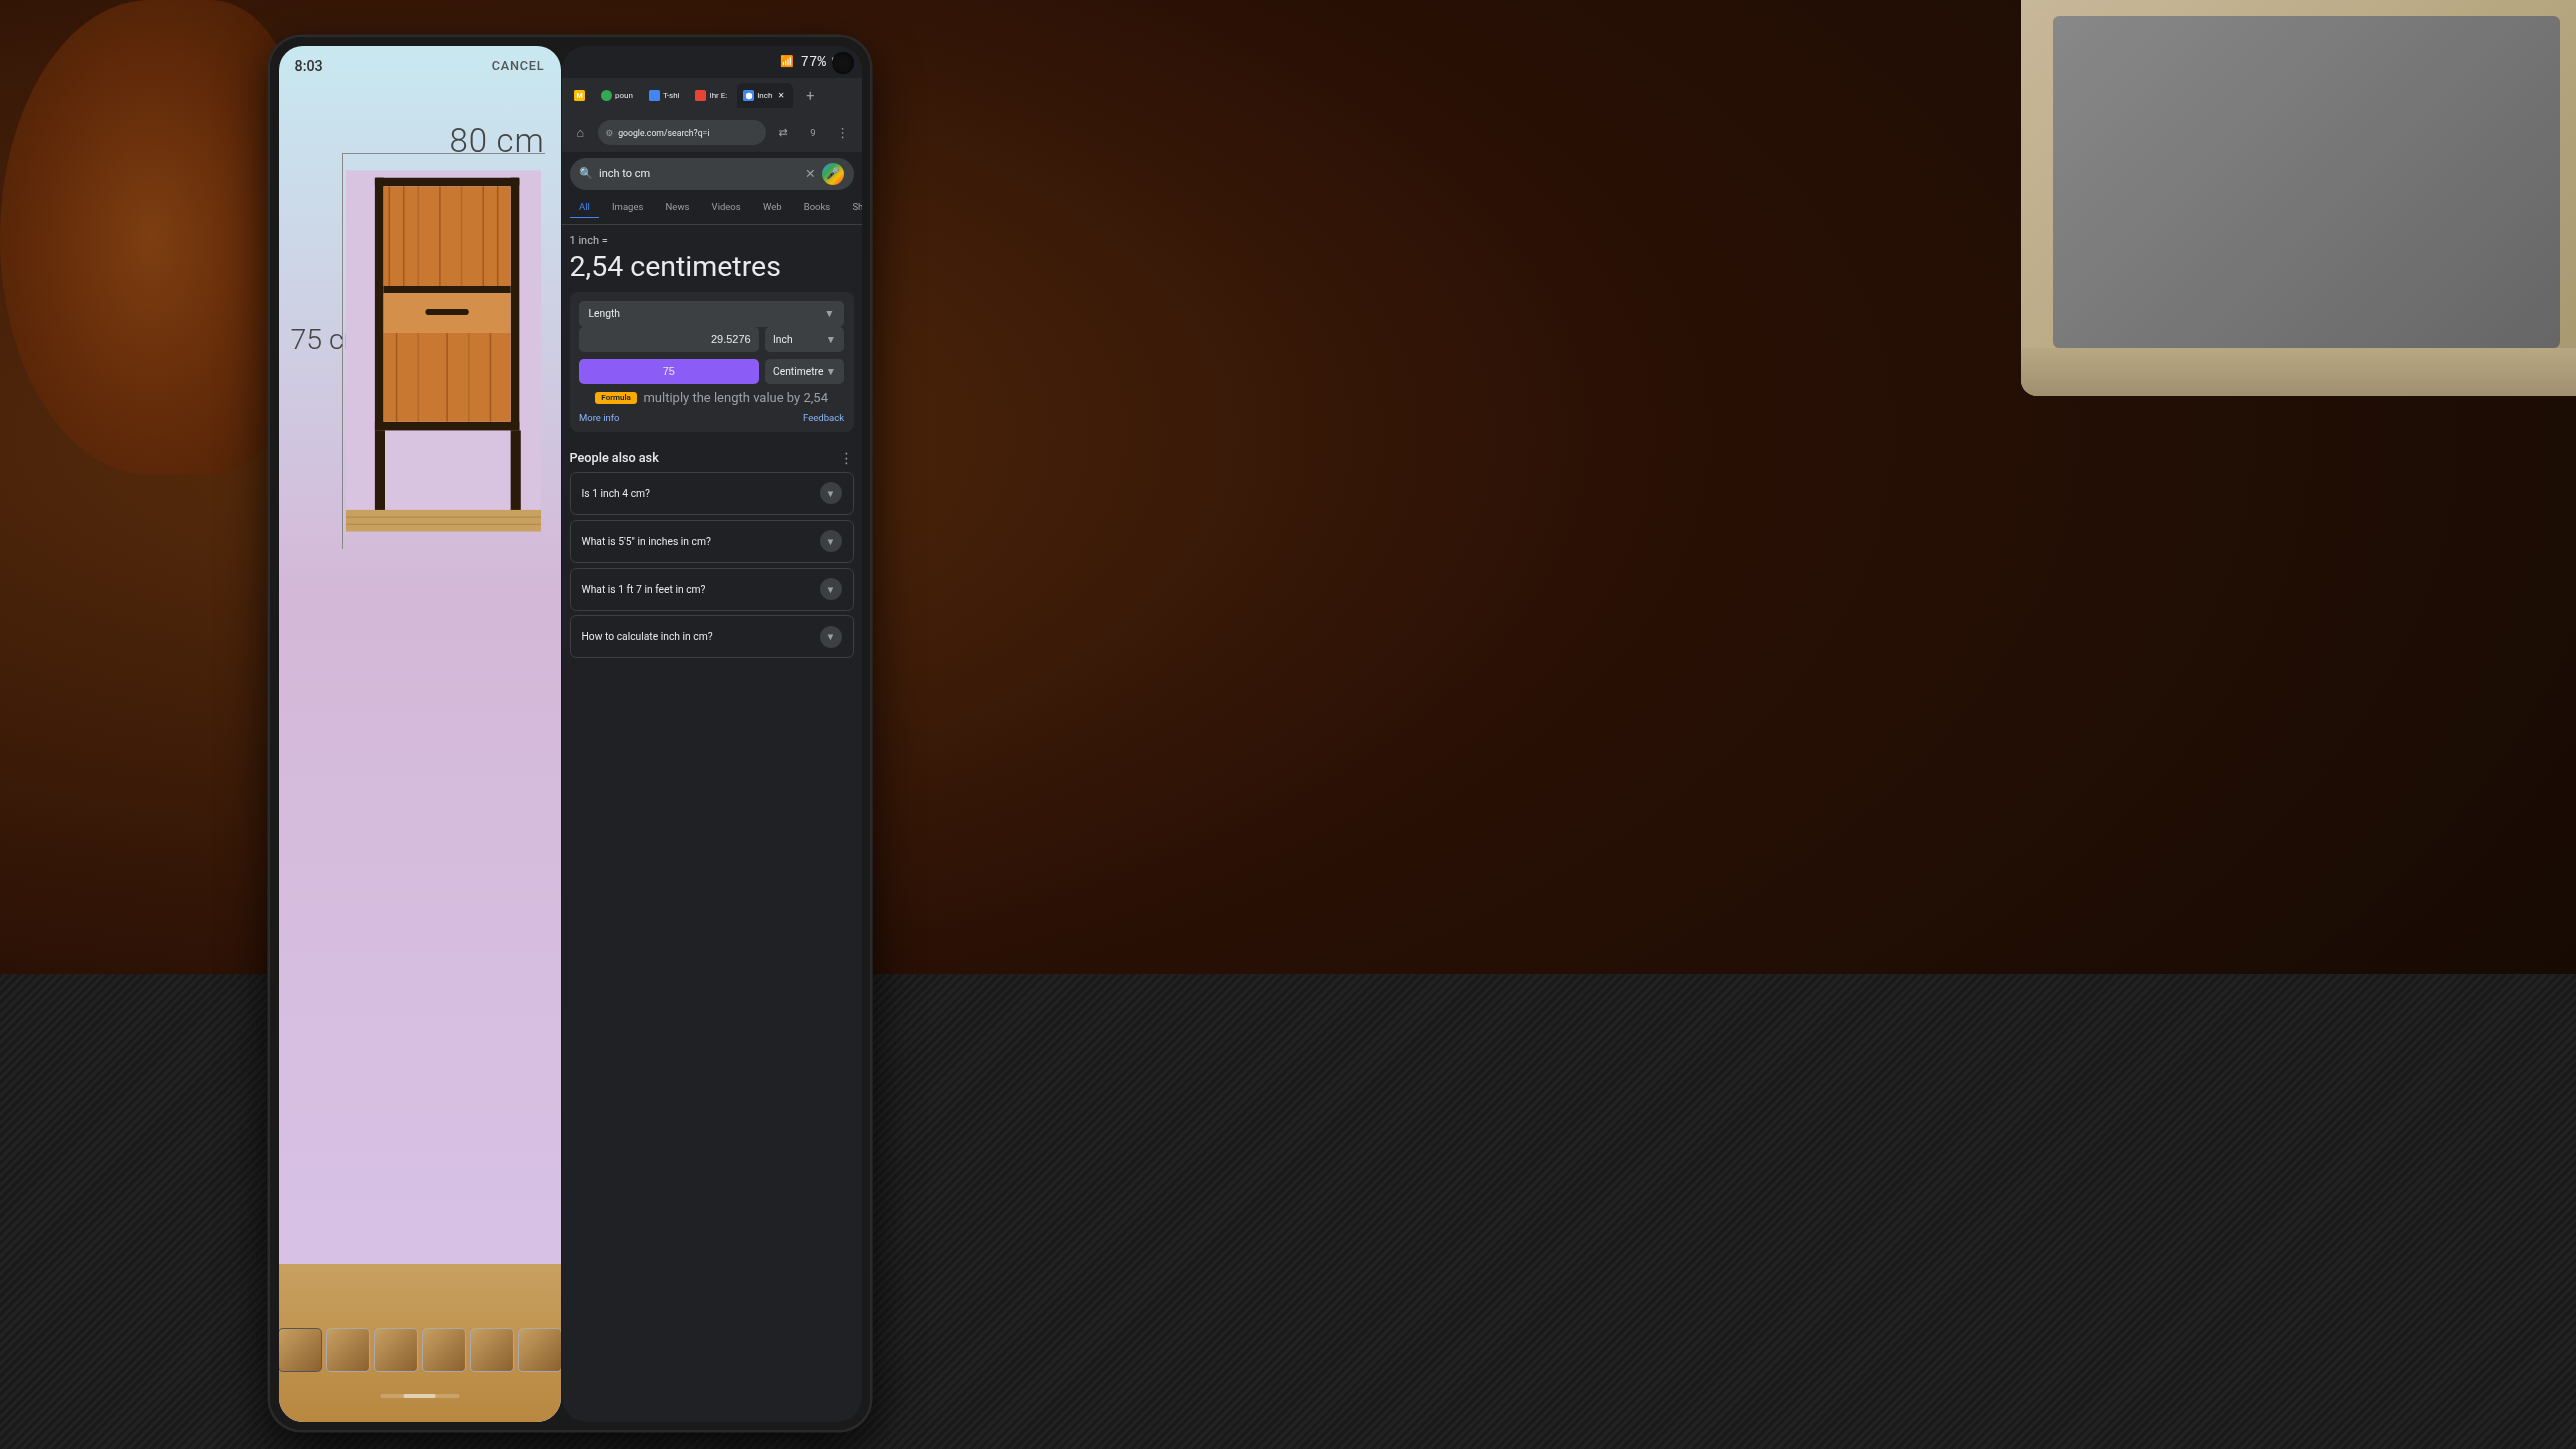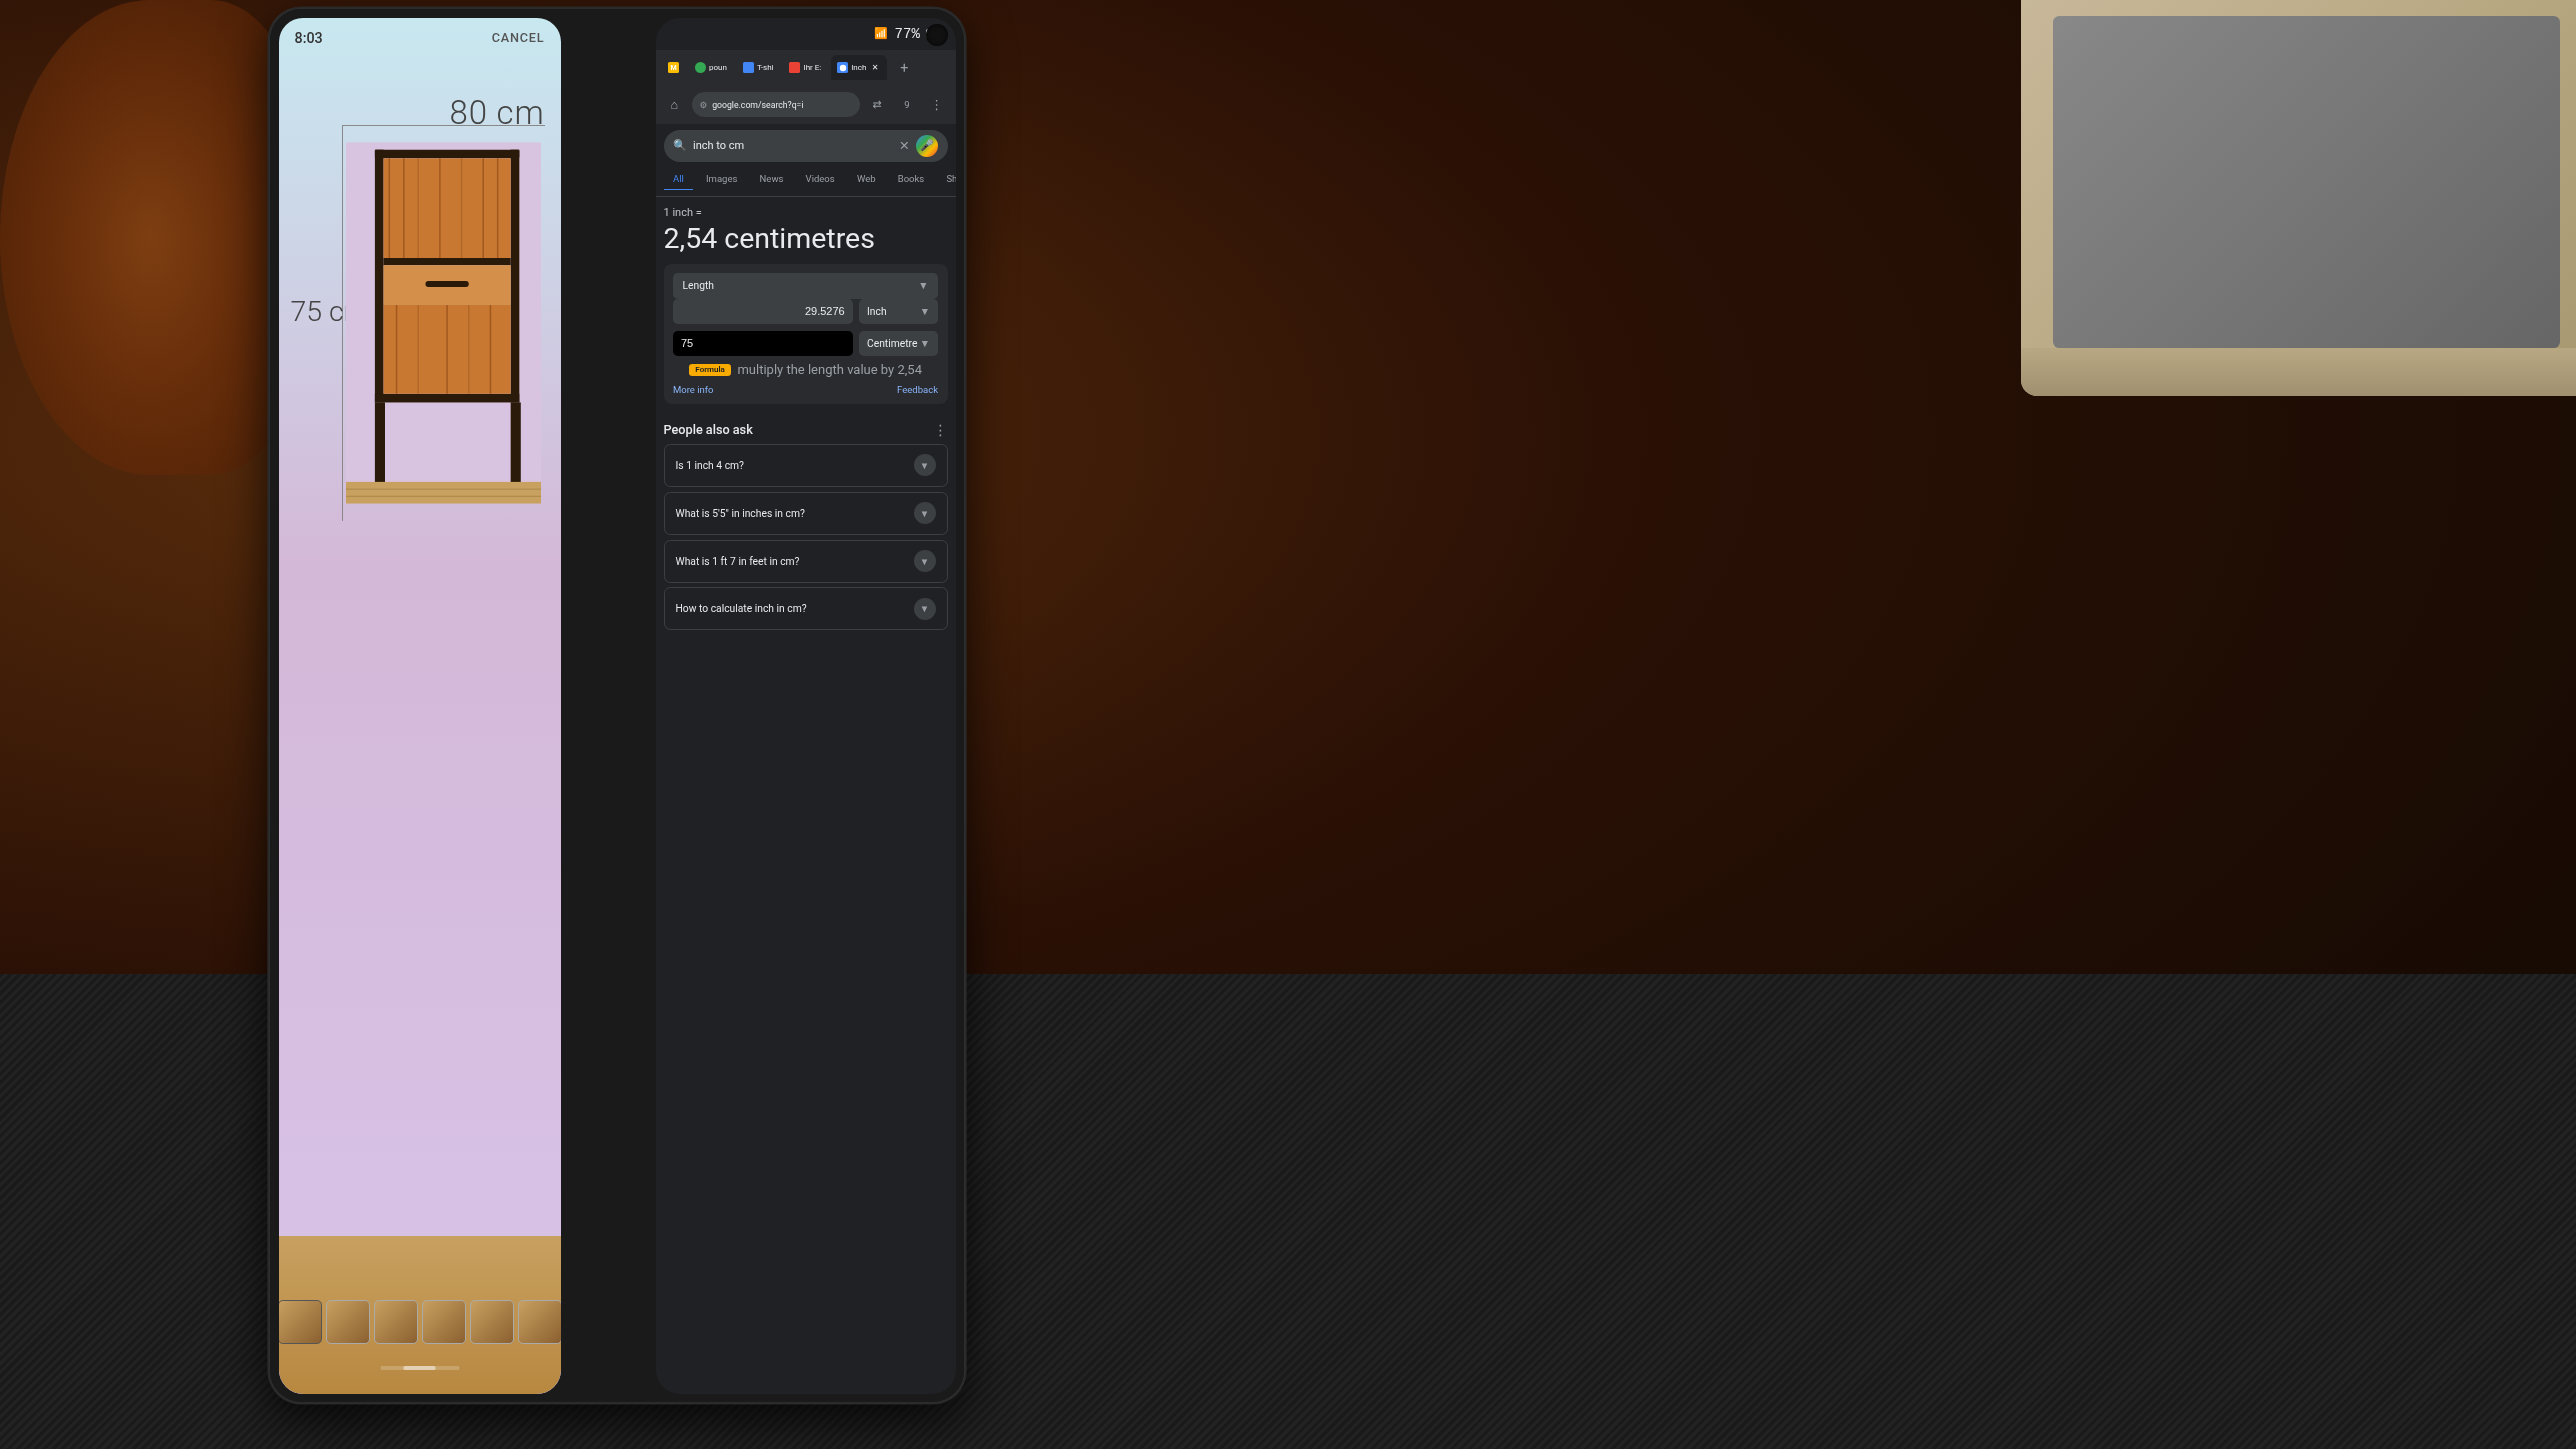--- a/index.html
+++ b/index.html
@@ -60,23 +60,23 @@
       height: 475px;
       background: radial-gradient(ellipse, #8b4513 0%, #6b2e0a 50%, #4a1e05 100%);
       border-radius: 50% 30% 30% 50%;
       z-index: 1;
       opacity: 0.8;
     }
 
     
     .phone-container {
       position: absolute;
-      top: 8px;
+      top: 36px;
       left: 269px;
-      width: 696px;
+      width: 602px;
       height: 1395px;
       z-index: 10;
     }
 
     .phone-body {
       position: absolute;
       inset: 0;
       background: #1a1a1a;
       border-radius: 32px;
       box-shadow: 
@@ -864,21 +864,21 @@
 
         <div class="converter-row">
           <input class="converter-input" type="text" value="29.5276" style="background: rgb(60, 64, 67); color: rgb(232, 234, 237); border-radius: 4.8px; padding: 6.3px 8px; font-size: 11px; text-align: right; border: none; flex: 1 1 0%;">
           <div class="converter-unit">
             <span>Inch</span>
             <span style="color:#9aa0a6;">▼</span>
           </div>
         </div>
 
         <div class="converter-row">
-          <input class="converter-input" type="text" value="75" style="background: #000000; color: rgb(232, 234, 237); border-radius: 4.8px; padding: 6.3px 8px; font-size: 11px; text-align: left; border: none; flex: 1 1 0%;">
+          <input class="converter-input" type="text" value="75" style="background: #8b5cf6; color: rgb(232, 234, 237); border-radius: 4.8px; padding: 6.3px 8px; font-size: 11px; text-align: center; border: none; flex: 1 1 0%;">
           <div class="converter-unit">
             <span>Centimetre</span>
             <span style="color:#9aa0a6;">▼</span>
           </div>
         </div>
 
         <div class="formula-row">
           <div class="formula-badge">Formula</div>
           <span class="formula-text">multiply the length value by 2,54</span>
         </div>

